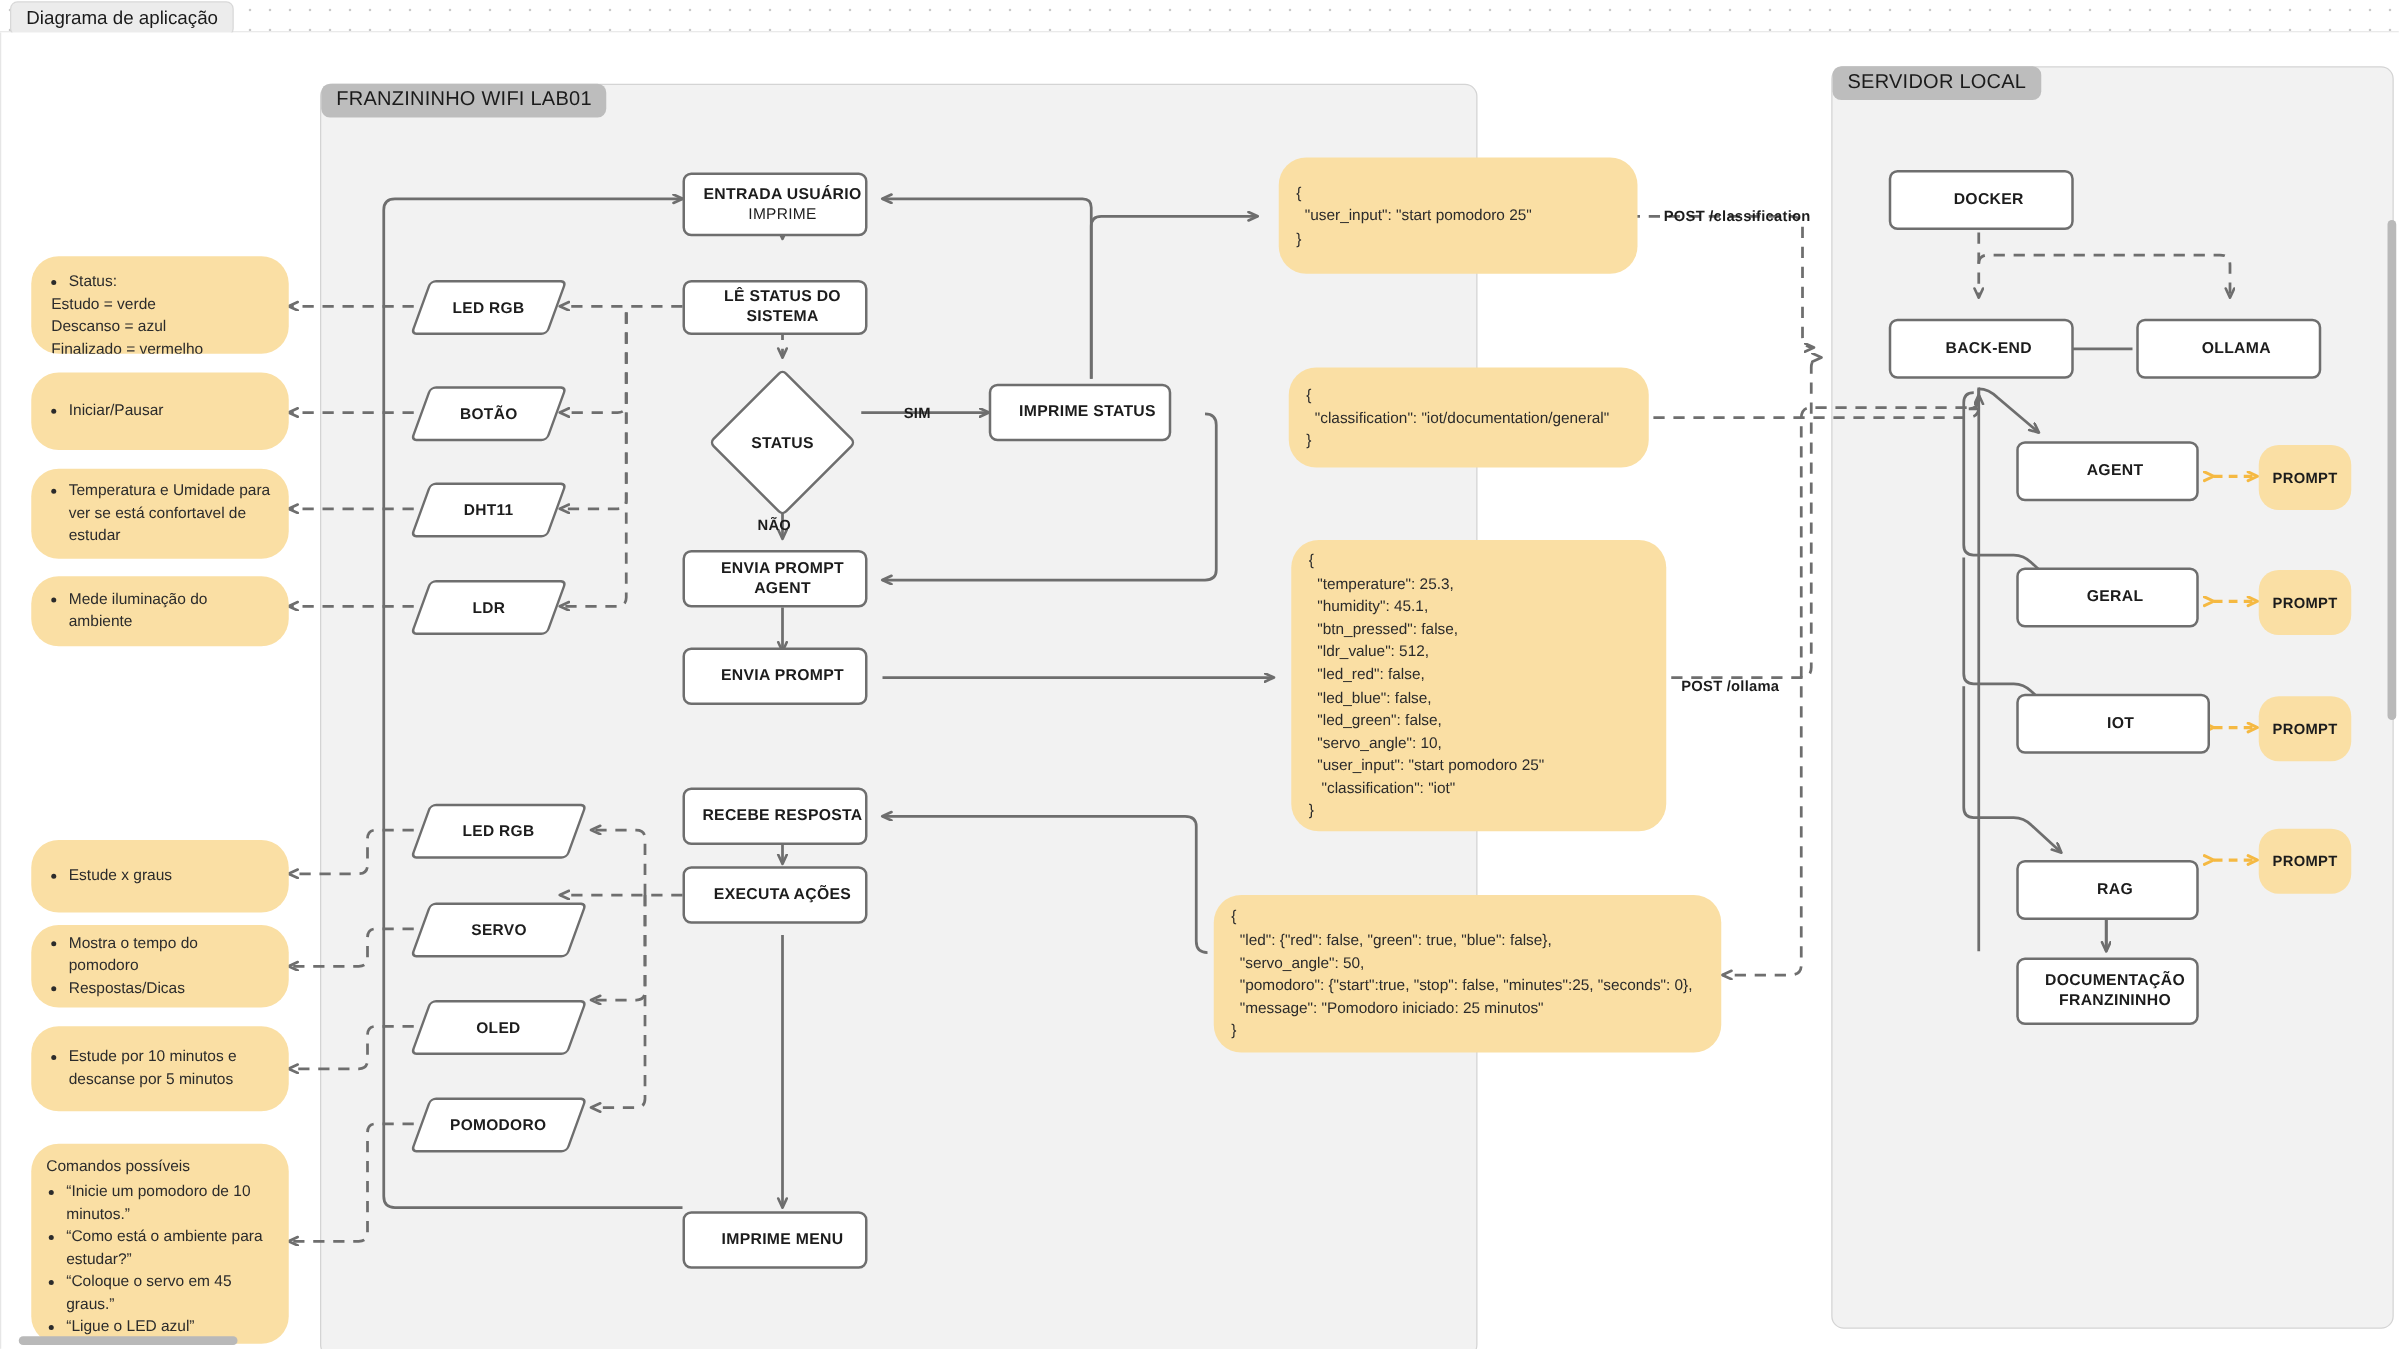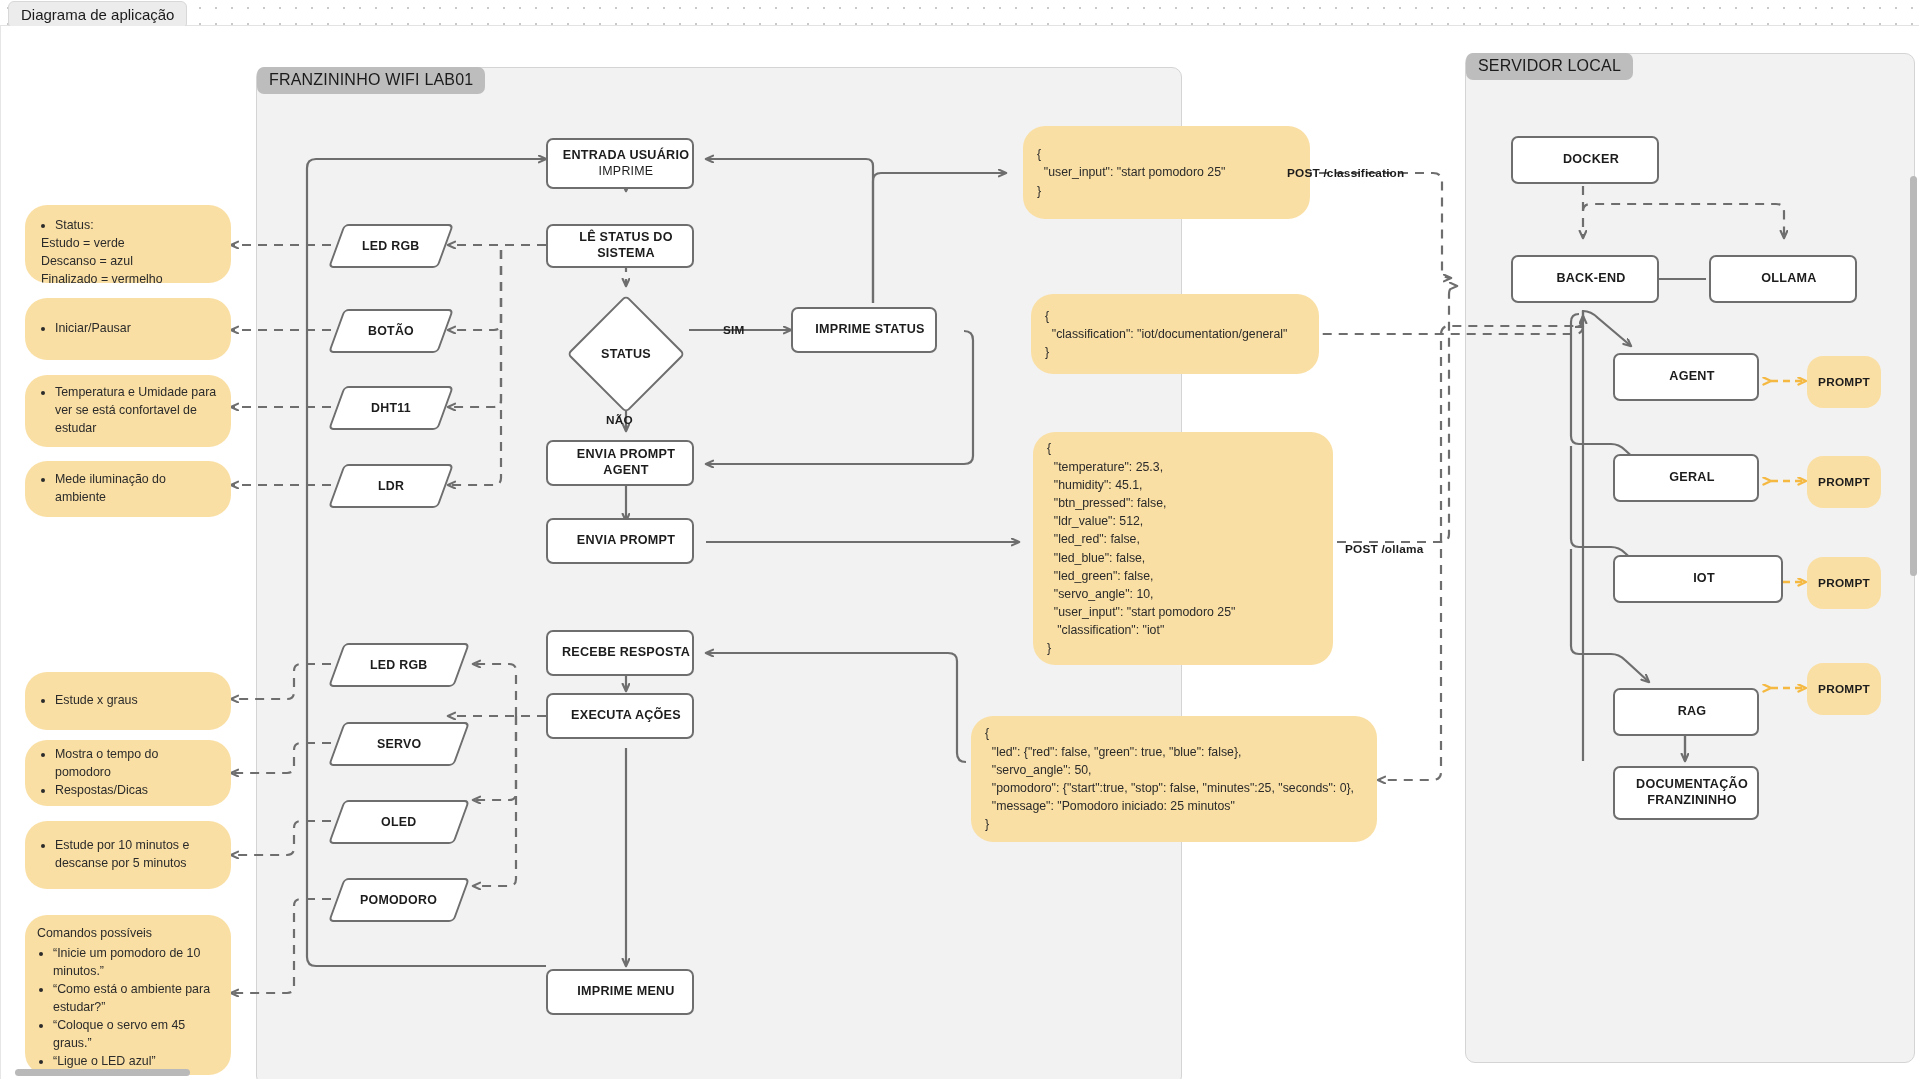--- a/index.html
+++ b/index.html
@@ -393,42 +393,42 @@
 
   <div class="note" style="left:970px; top:690px; width:406px; height:126px; display:flex; align-items:center;">
     <pre>{
   "led": {"red": false, "green": true, "blue": false},
   "servo_angle": 50,
   "pomodoro": {"start":true, "stop": false, "minutes":25, "seconds": 0},
   "message": "Pomodoro iniciado: 25 minutos"
 }</pre>
   </div>
 
-  <div class="edge-label" style="left:1286px; top:140px;">POST /classification</div>
+  <div class="edge-label" style="left:1330px; top:140px;">POST /classification</div>
   <div class="edge-label" style="left:1344px; top:516px;">POST /ollama</div>
 
   <div class="proc" style="left:1510px; top:110px; width:148px; height:48px;">
     <div>DOCKER</div>
   </div>
 
   <div class="proc" style="left:1510px; top:229px; width:148px; height:48px;">
     <div>BACK-END</div>
   </div>
 
   <div class="proc" style="left:1708px; top:229px; width:148px; height:48px;">
     <div>OLLAMA</div>
   </div>
 
   <div class="proc" style="left:1612px; top:327px; width:146px; height:48px;">
     <div>AGENT</div>
   </div>
   <div class="proc" style="left:1612px; top:428px; width:146px; height:48px;">
     <div>GERAL</div>
   </div>
-  <div class="proc" style="left:1612px; top:529px; width:170px; height:48px;">
+  <div class="proc" style="left:1612px; top:529px; width:155px; height:48px;">
     <div>IOT</div>
   </div>
   <div class="proc" style="left:1612px; top:662px; width:146px; height:48px;">
     <div>RAG</div>
   </div>
   <div class="proc" style="left:1612px; top:740px; width:146px; height:54px;">
     <div>DOCUMENTAÇÃO FRANZININHO</div>
   </div>
 
   <div class="pill" style="left:1806px; top:330px; width:74px; height:52px;">

